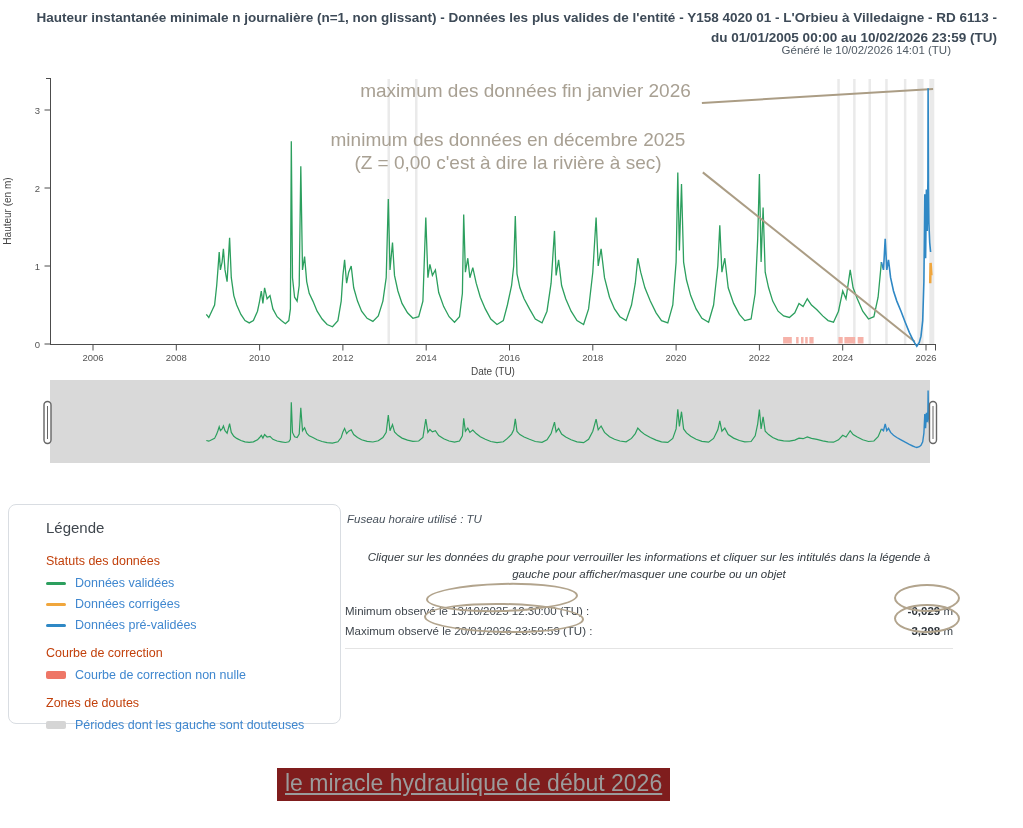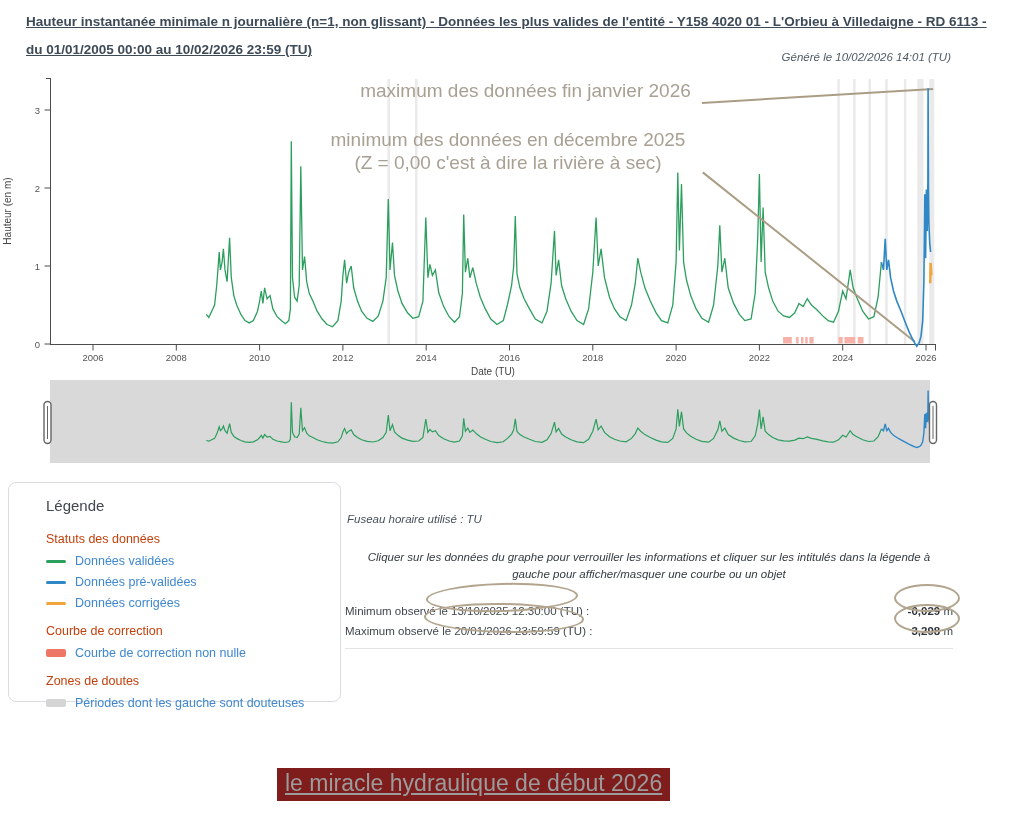--- a/index.html
+++ b/index.html
@@ -1,24 +1,24 @@
 <!DOCTYPE html>
 <html><head>
 <meta charset="utf-8">
 <style>
   html,body{margin:0;padding:0;background:#fff;}
   body{width:1023px;height:828px;position:relative;font-family:"Liberation Sans",sans-serif;overflow:hidden;}
-  .title{position:absolute;top:8px;left:0;right:0;padding:0 26px;text-align:left;
-         font-weight:bold;font-size:13.5px;line-height:28px;color:#3d4a57;text-decoration:underline;}
-  .generated{position:absolute;top:51px;right:72px;font-style:italic;font-size:11.5px;color:#4f5a64;}
+  .title{position:absolute;top:8px;left:0;right:0;padding:0 26px;text-align:right;
+         font-weight:bold;font-size:13.5px;line-height:20px;color:#3d4a57;}
+  .generated{position:absolute;top:44px;right:72px;font-size:11.5px;color:#4f5a64;}
   #chart{position:absolute;top:0;left:0;}
   .ann{position:absolute;color:#a8a093;font-size:19px;}
   .ann-max{top:80px;left:338px;width:375px;text-align:center;}
   .ann-min{top:129px;left:298px;width:420px;text-align:center;line-height:22.5px;}
-  .legend-panel{position:absolute;left:8px;top:482px;width:333px;height:220px;background:#fff;
+  .legend-panel{position:absolute;left:8px;top:504px;width:333px;height:220px;background:#fff;
         border:1px solid #d9dde2;border-radius:8px;box-sizing:border-box;padding:12px 14px 12px 37px;}
   .legend-title{font-size:15px;color:#40474e;margin:2px 0 18px;}
   .legend-section{font-size:12.5px;color:#c2410c;margin:14px 0 8px;}
   .legend-item{display:flex;align-items:center;margin:0 0 7px;cursor:pointer;text-align:right;}
   .sw-line{width:20px;height:3px;border-radius:2px;margin-right:9px;flex:none;}
   .sw-bar{width:20px;height:8px;border-radius:2px;margin-right:9px;flex:none;}
   .legend-item span.lbl{font-size:12.5px;color:#3f87cf;}
   .info-panel{position:absolute;left:345px;top:505px;width:608px;}
   .fuseau{font-style:italic;font-size:11.5px;color:#46505a;margin:8px 0 0 2px;}
   .instruction{font-style:italic;font-size:11.5px;color:#343b41;text-align:center;margin:24px auto 0;width:588px;line-height:17px;}
@@ -115,26 +115,26 @@
 </div>
 
 <div class="legend-panel">
   <div class="legend-title">Légende</div>
   <div class="legend-section">Statuts des données</div>
   <div class="legend-item">
     <span class="sw-line" style="background: rgb(44, 159, 94);"></span>
     <span class="lbl">Données validées</span>
   </div>
   <div class="legend-item">
+    <span class="sw-line" style="background: rgb(240, 166, 60);"></span>
+    <span class="lbl">Données corrigées</span>
+  </div>
+  <div class="legend-item">
     <span class="sw-line" style="background: rgb(47, 136, 197);"></span>
     <span class="lbl">Données pré-validées</span>
-  </div>
-  <div class="legend-item">
-    <span class="sw-line" style="background: rgb(240, 166, 60);"></span>
-    <span class="lbl">Données corrigées</span>
   </div>
   <div class="legend-section">Courbe de correction</div>
   <div class="legend-item">
     <span class="sw-bar" style="background: rgb(238, 118, 102);"></span>
     <span class="lbl">Courbe de correction non nulle</span>
   </div>
   <div class="legend-section">Zones de doutes</div>
   <div class="legend-item">
     <span class="sw-bar" style="background: rgb(213, 213, 213);"></span>
     <span class="lbl">Périodes dont les gauche sont douteuses</span>

